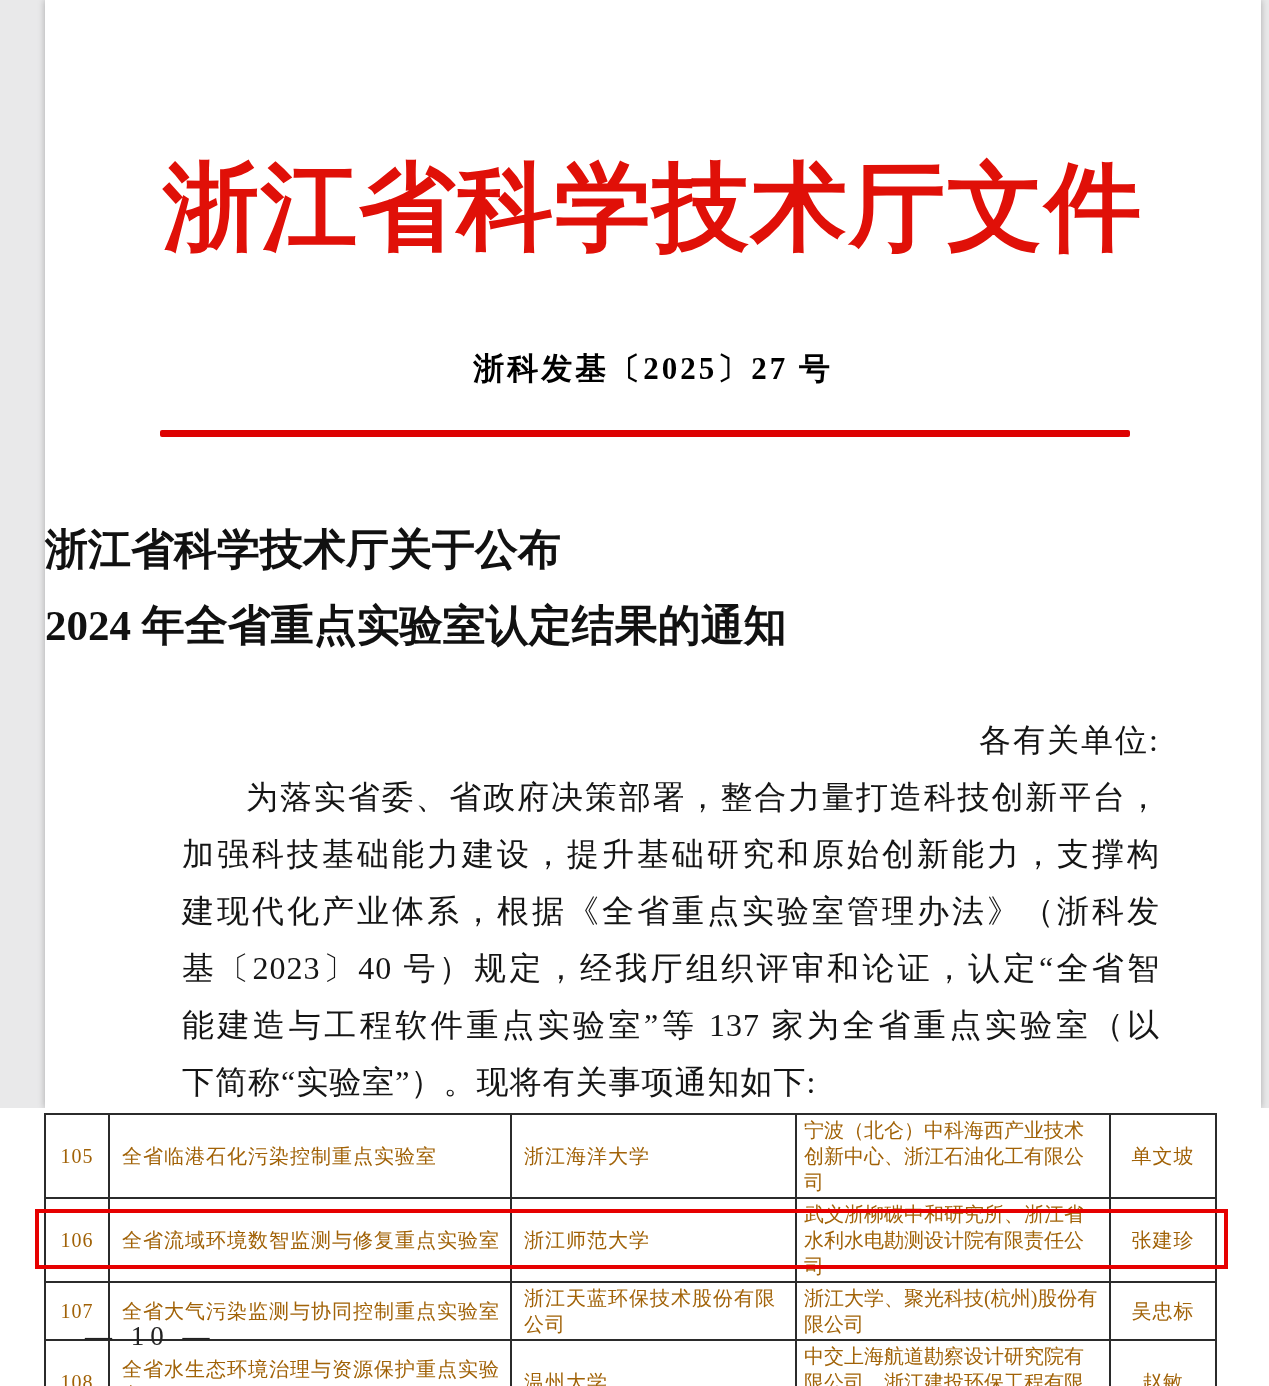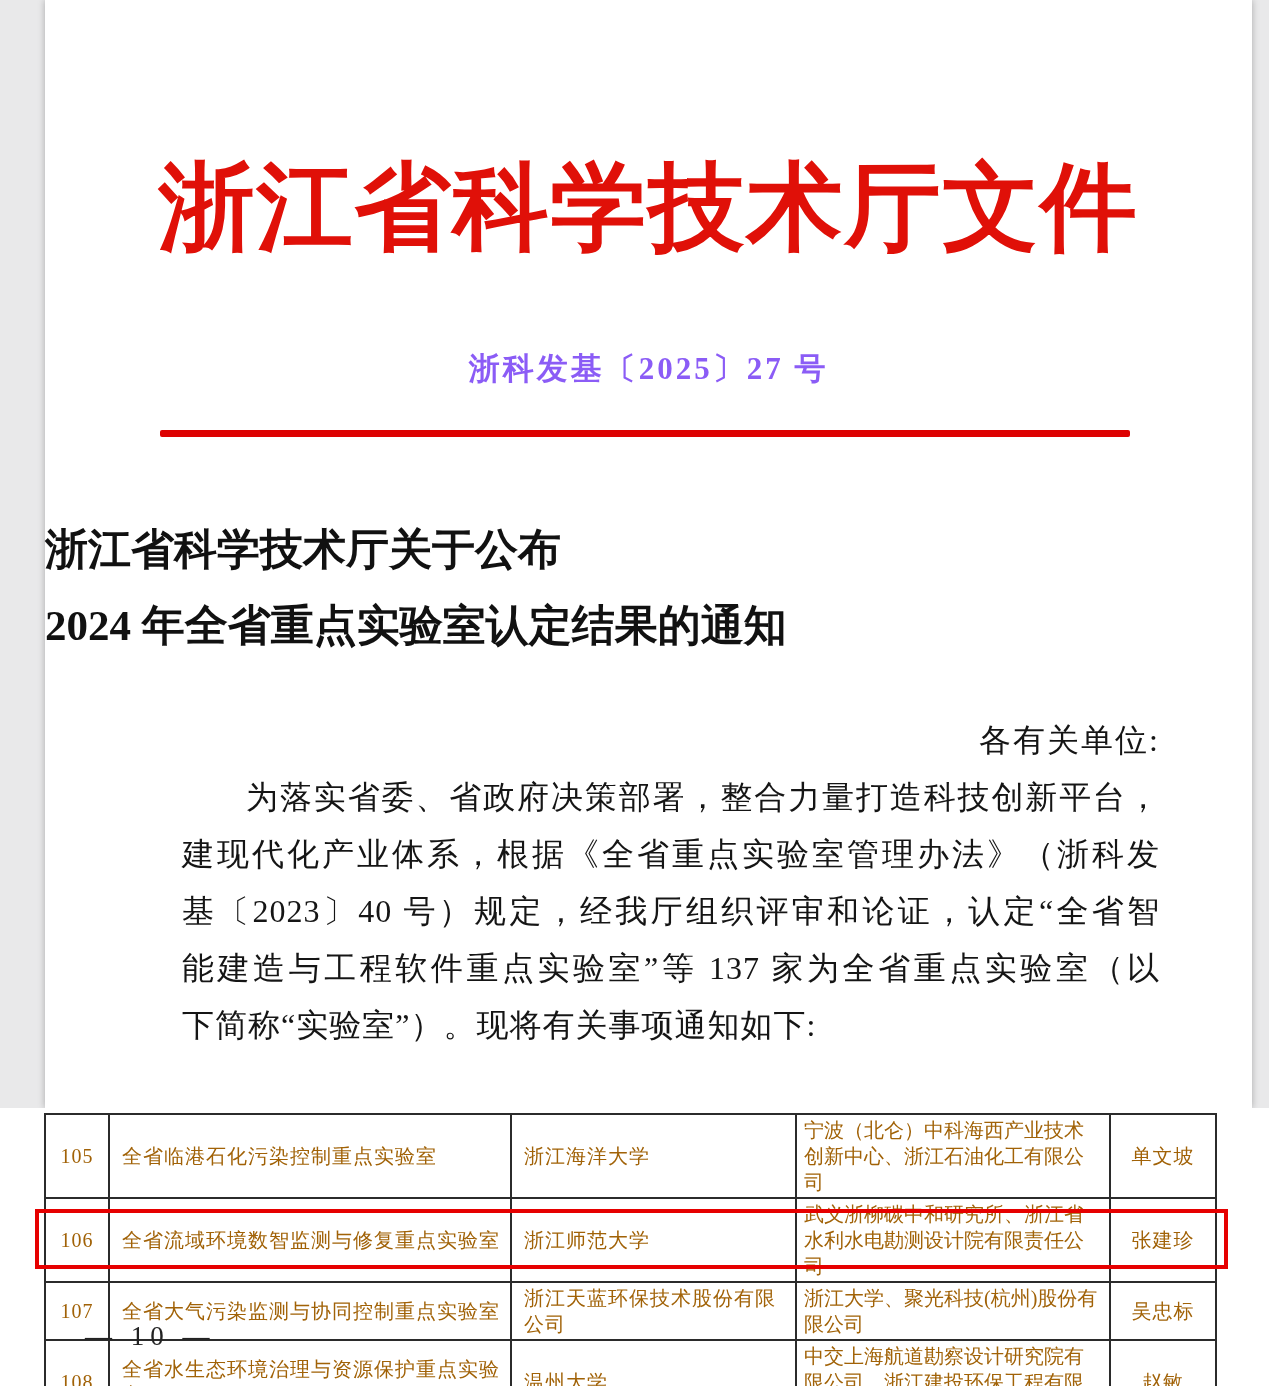--- a/index.html
+++ b/index.html
@@ -16,20 +16,21 @@
     color: #1c1c1c;
   }
   .page {
     position: absolute;
     left: 45px;
     top: 0;
     width: 1207px;
     height: 1108px;
     background: #ffffff;
     box-shadow: 0 0 7px rgba(0,0,0,0.28);
+    padding-left: 9px;
   }
   .letterhead-title {
     position: absolute;
     left: 0;
     top: 128px;
     width: 100%;
     text-align: center;
     font-size: 96px;
     font-weight: bold;
     color: #e01008;
@@ -39,21 +40,21 @@
   }
   .doc-number {
     position: absolute;
     left: 0;
     top: 348px;
     width: 100%;
     text-align: center;
     font-size: 31px;
     font-weight: bold;
     letter-spacing: 3px;
-    color: #8b5cf6;
+    color: #000000;
     white-space: nowrap;
   }
   .red-divider {
     position: absolute;
     left: 115px;
     top: 430px;
     width: 970px;
     height: 7px;
     background: #dd0202;
     border-radius: 2px;
@@ -162,20 +163,21 @@
 
   <div class="notice-title">
     <div>浙江省科学技术厅关于公布</div>
     <div>2024 年全省重点实验室认定结果的通知</div>
   </div>
 
   <div class="body-block">
     <div class="salutation">各有关单位:</div>
     <div id="body-paragraph">
         <div class="body-line indent">为落实省委、省政府决策部署，整合力量打造科技创新平台，</div>
+        <div class="body-line">加强科技基础能力建设，提升基础研究和原始创新能力，支撑构</div>
         <div class="body-line">建现代化产业体系，根据《全省重点实验室管理办法》（浙科发</div>
         <div class="body-line">基〔2023〕40 号）规定，经我厅组织评审和论证，认定“全省智</div>
         <div class="body-line">能建造与工程软件重点实验室”等 137 家为全省重点实验室（以</div>
         <div class="body-line last">下简称“实验室”）。现将有关事项通知如下:</div>
       </div>
   </div>
 </div>
 
 <div class="table-region">
   <table class="results">

